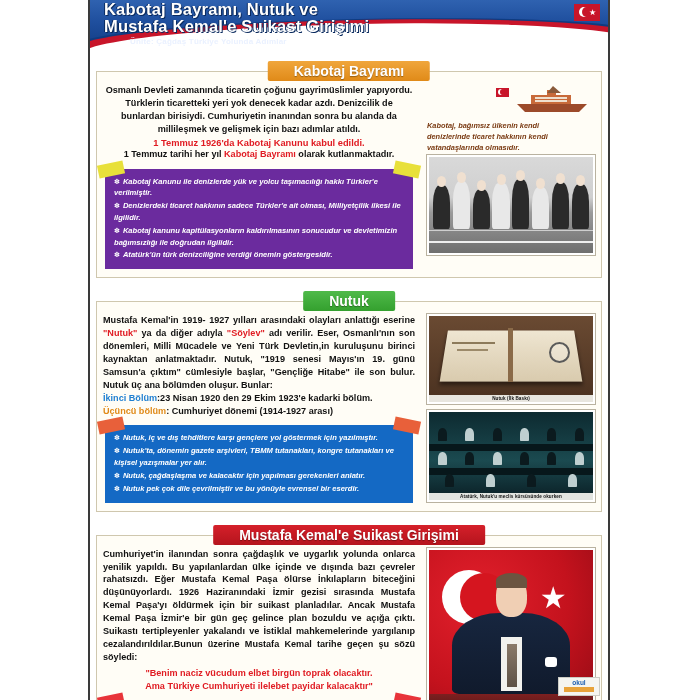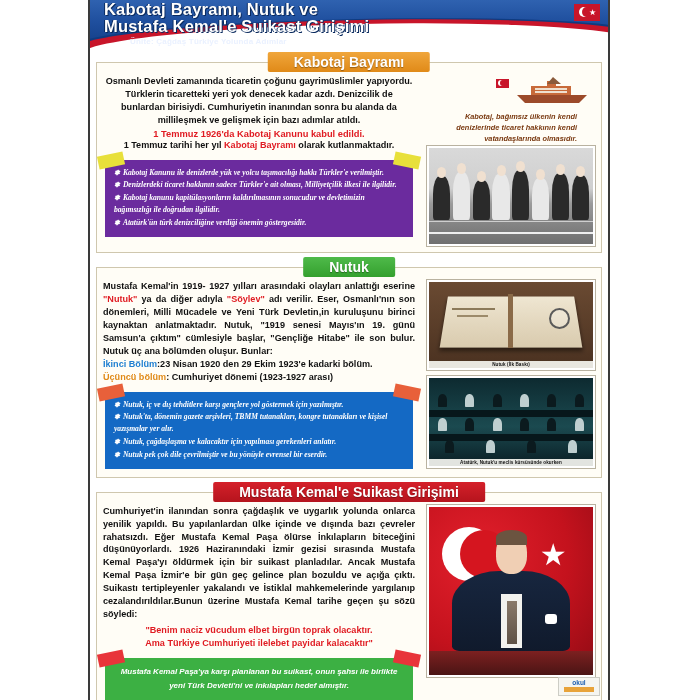--- a/index.html
+++ b/index.html
@@ -33,21 +33,21 @@
   .tr-flag{position:absolute;right:8px;top:4px;width:26px;height:17px;
            background:#c8152a;z-index:6;}
   .tr-flag .moon{position:absolute;left:5px;top:3px;width:10px;height:10px;
            border-radius:50%;background:#fff;}
   .tr-flag .moon2{position:absolute;left:8px;top:3px;width:9px;height:10px;
            border-radius:50%;background:#c8152a;}
   .tr-flag .star{position:absolute;left:15px;top:5px;color:#fff;font-size:8px;line-height:8px;}
 
   
   .section{position:relative;box-sizing:border-box;
-           margin:4px 6px 0 6px;padding:0;}
+           margin:13px 6px 0 6px;padding:0;}
   .sec-head{position:absolute;top:-0px;left:50%;transform:translateX(-50%);
             z-index:4;padding:2px 26px;color:#fff;font-weight:bold;font-size:14px;
             border-radius:2px;white-space:nowrap;
             text-shadow:0 1px 1px rgba(0,0,0,.35);}
   .sec-head.orange{background:linear-gradient(180deg,#f0a63c,#e08a18);}
   .sec-head.green{background:linear-gradient(180deg,#4fba4a,#34a02e);}
   .sec-head.red{background:linear-gradient(180deg,#d5202a,#b5141d);}
   .sec-body{border:1px solid #cfc7ae;background:#fffdf6;
             margin-top:10px;padding:12px 6px 6px 6px;
             display:flex;gap:12px;position:relative;}
@@ -70,27 +70,27 @@
   .note.blue{background:#1469c4;}
   .note.green{background:#3cb043;text-align:center;font-size:8px;line-height:1.85;}
   .note .tape{position:absolute;top:-6px;width:26px;height:13px;
               transform:rotate(-12deg);}
   .note .tape.l{left:-7px;}
   .note .tape.r{right:-7px;transform:rotate(12deg);}
   .note.purple .tape{background:#e8e03a;}
   .note.blue .tape{background:#e8603a;}
   .note.green .tape{background:#e8343a;}
   .note li{list-style:none;}
-  .note ul{margin:0;padding:0;font-family:Liberation Serif, serif;}
+  .note ul{margin:0;padding:0;}
   .note .b{display:block;margin-bottom:1px;}
   .note .b:before{content:"\273D";margin-right:3px;font-size:7px;}
 
   
   .cap-text{color:#7a3a12;font-size:7.4px;line-height:1.5;font-weight:bold;
-            font-style:italic;text-align:right;padding:2px 18px 2px 0;}
+            font-style:italic;text-align:left;padding:2px 18px 2px 0;}
   .boatwrap{position:relative;height:34px;}
   .boat{position:absolute;right:4px;top:2px;width:78px;height:28px;}
   .minifl{position:absolute;right:86px;top:4px;width:13px;height:9px;background:#c8152a;}
   .minifl .m{position:absolute;left:2px;top:1px;width:6px;height:6px;border-radius:50%;background:#fff;}
   .minifl .m2{position:absolute;left:4px;top:1px;width:5px;height:6px;border-radius:50%;background:#c8152a;}
 
   .photo{border:2px solid #fff;outline:1px solid #b9b2a0;position:relative;
          overflow:hidden;background:#222;}
   .photo .cap{position:absolute;left:0;right:0;bottom:0;background:rgba(245,245,240,.92);
               color:#111;font-size:4.6px;text-align:center;font-weight:bold;
@@ -249,21 +249,21 @@
     </div>
   </div>
 
   <div class="section">
     <div class="sec-head green">Nutuk</div>
     <div class="sec-body">
       <div class="col-left">
         <p class="body"><span>Mustafa Kemal'in 1919- 1927 yılları arasındaki olayları anlattığı eserine </span><span class="red-inline">"Nutuk"</span><span> ya da diğer adıyla </span><span class="red-inline">"Söylev"</span><span> adı verilir. Eser, Osmanlı'nın son dönemleri, Milli Mücadele ve Yeni Türk Devletin,in kuruluşunu birinci kaynaktan anlatmaktadır. Nutuk, "1919 senesi Mayıs'ın 19. günü Samsun'a çıktım" cümlesiyle başlar, "Gençliğe Hitabe" ile son bulur. Nutuk üç ana bölümden oluşur. Bunlar:</span></p>
 
         <p class="body"><span style="color:#1f7fd1">İkinci Bölüm</span><span>:23 Nisan 1920 den 29 Ekim 1923'e kadarki bölüm.</span></p>
-        <p class="body"><span style="color:#e08a18">Üçüncü bölüm</span><span>: Cumhuriyet dönemi (1923-1927 arası)</span></p>
+        <p class="body"><span style="color:#e08a18">Üçüncü bölüm</span><span>: Cumhuriyet dönemi (1914-1927 arası)</span></p>
 
         <div class="note blue">
           <div class="tape l"></div>
           <div class="tape r"></div>
           <ul>
             <li class="b">Nutuk, iç ve dış tehditlere karşı gençlere yol göstermek için yazılmıştır.</li>
             <li class="b">Nutuk'ta, dönemin gazete arşivleri, TBMM tutanakları, kongre tutanakları ve kişisel yazışmalar yer alır.</li>
             <li class="b">Nutuk, çağdaşlaşma ve kalacaktır için yapılması gerekenleri anlatır.</li>
             <li class="b">Nutuk pek çok dile çevrilmiştir ve bu yönüyle evrensel bir eserdir.</li>
           </ul>

